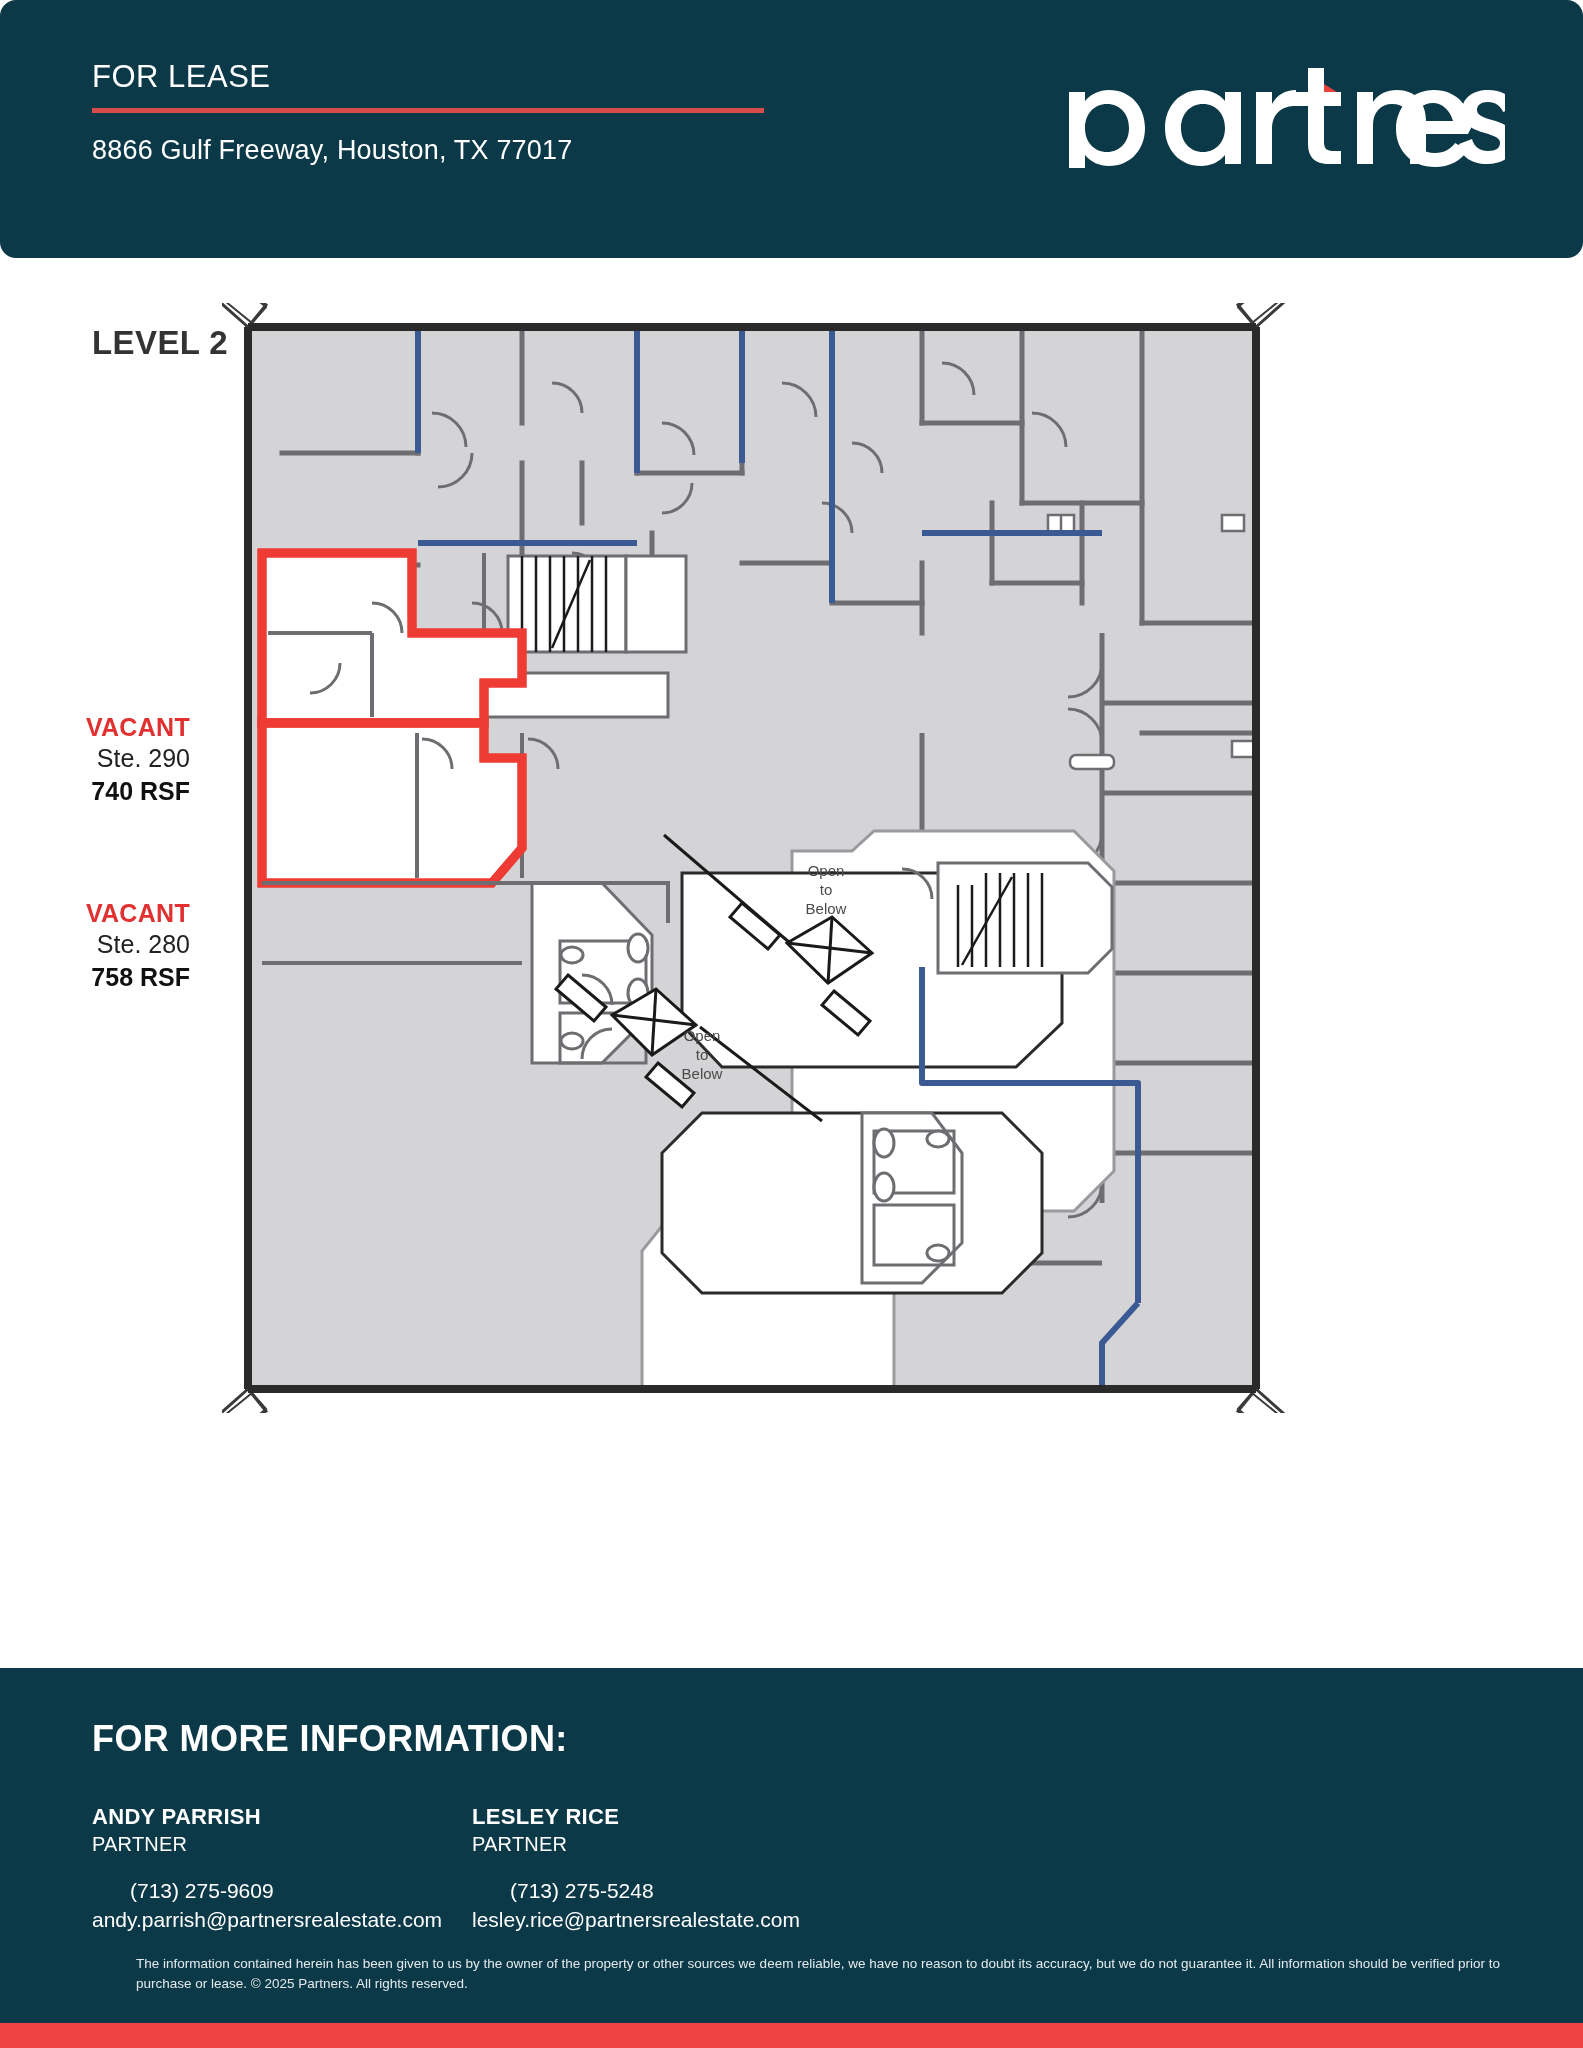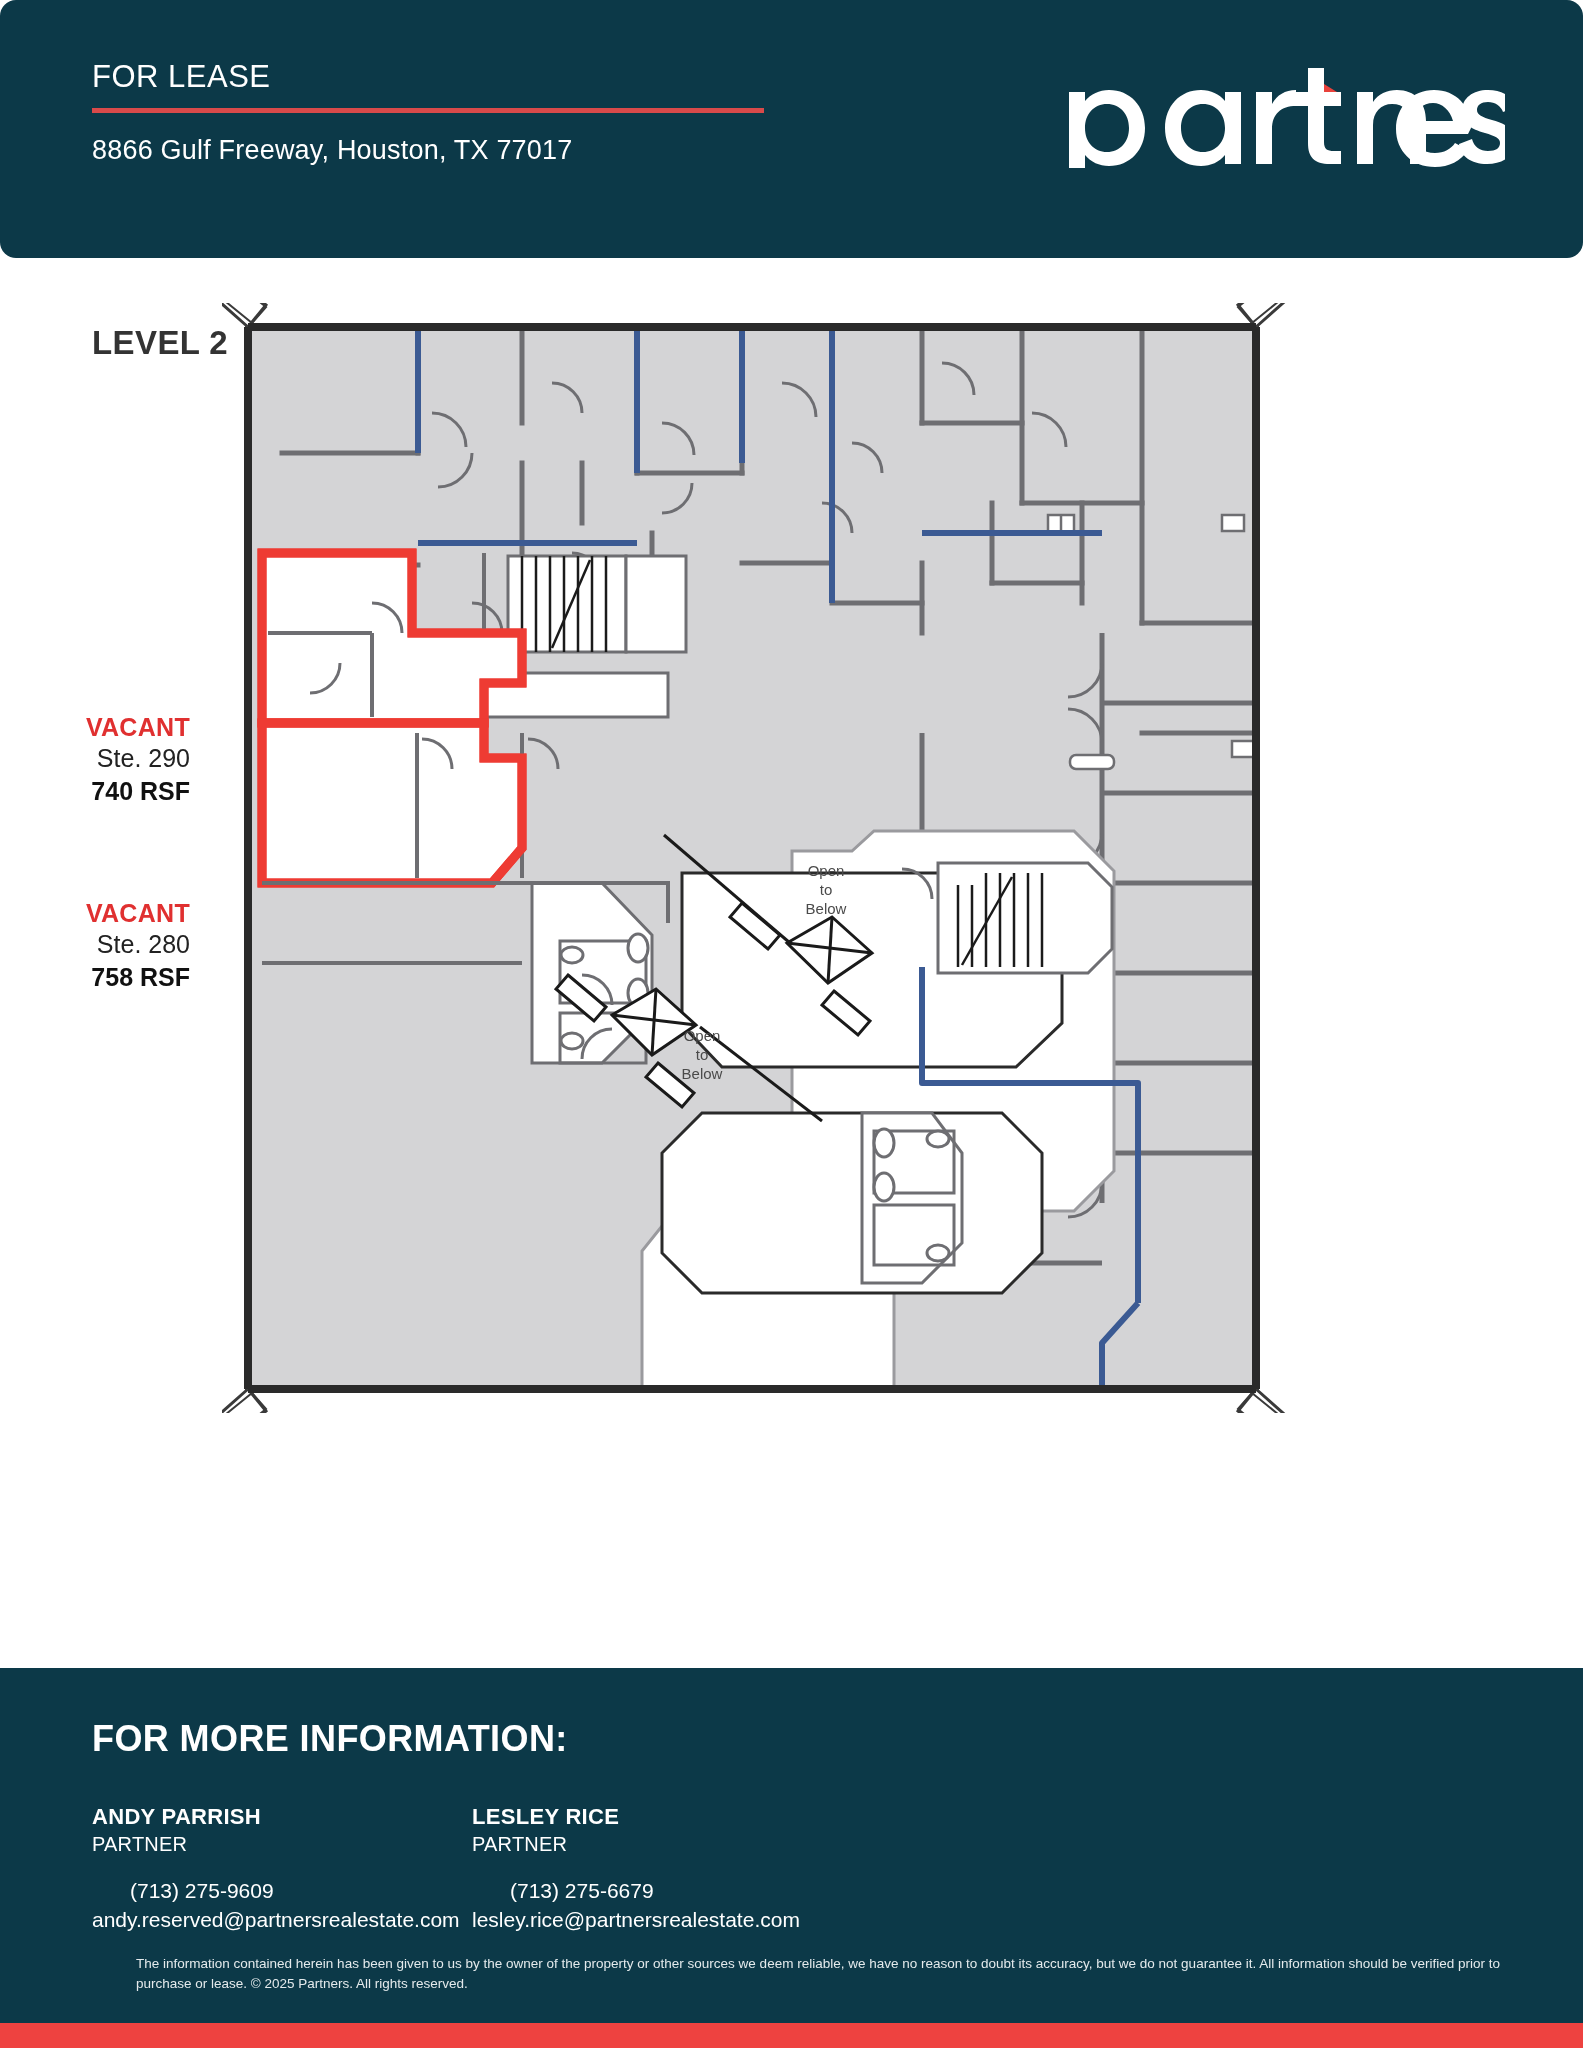--- a/index.html
+++ b/index.html
@@ -526,26 +526,26 @@
   </div>
 </div>
 
 <div id="footer">
   <div id="fmi">FOR MORE INFORMATION:</div>
 
   <div class="contact" id="contact-0">
     <div class="c-name">ANDY PARRISH</div>
     <div class="c-title">PARTNER</div>
     <div class="c-phone">(713) 275-9609</div>
-    <div class="c-email">andy.reserved@partnersrealestate.com</div>
+    <div class="c-email">andy.parrish@partnersrealestate.com</div>
   </div>
 
   <div class="contact" id="contact-1">
     <div class="c-name">LESLEY RICE</div>
     <div class="c-title">PARTNER</div>
-    <div class="c-phone">(713) 275-6679</div>
+    <div class="c-phone">(713) 275-5248</div>
     <div class="c-email">lesley.rice@partnersrealestate.com</div>
   </div>
 
   <div id="disclaimer">The information contained herein has been given to us by the owner of the property or other sources we deem reliable, we have no reason to doubt its accuracy, but we do not guarantee it. All information should be verified prior to purchase or lease. © 2025 Partners. All rights reserved.</div>
 </div>
 
 <div id="redbar"></div>
 
 </body></html>

